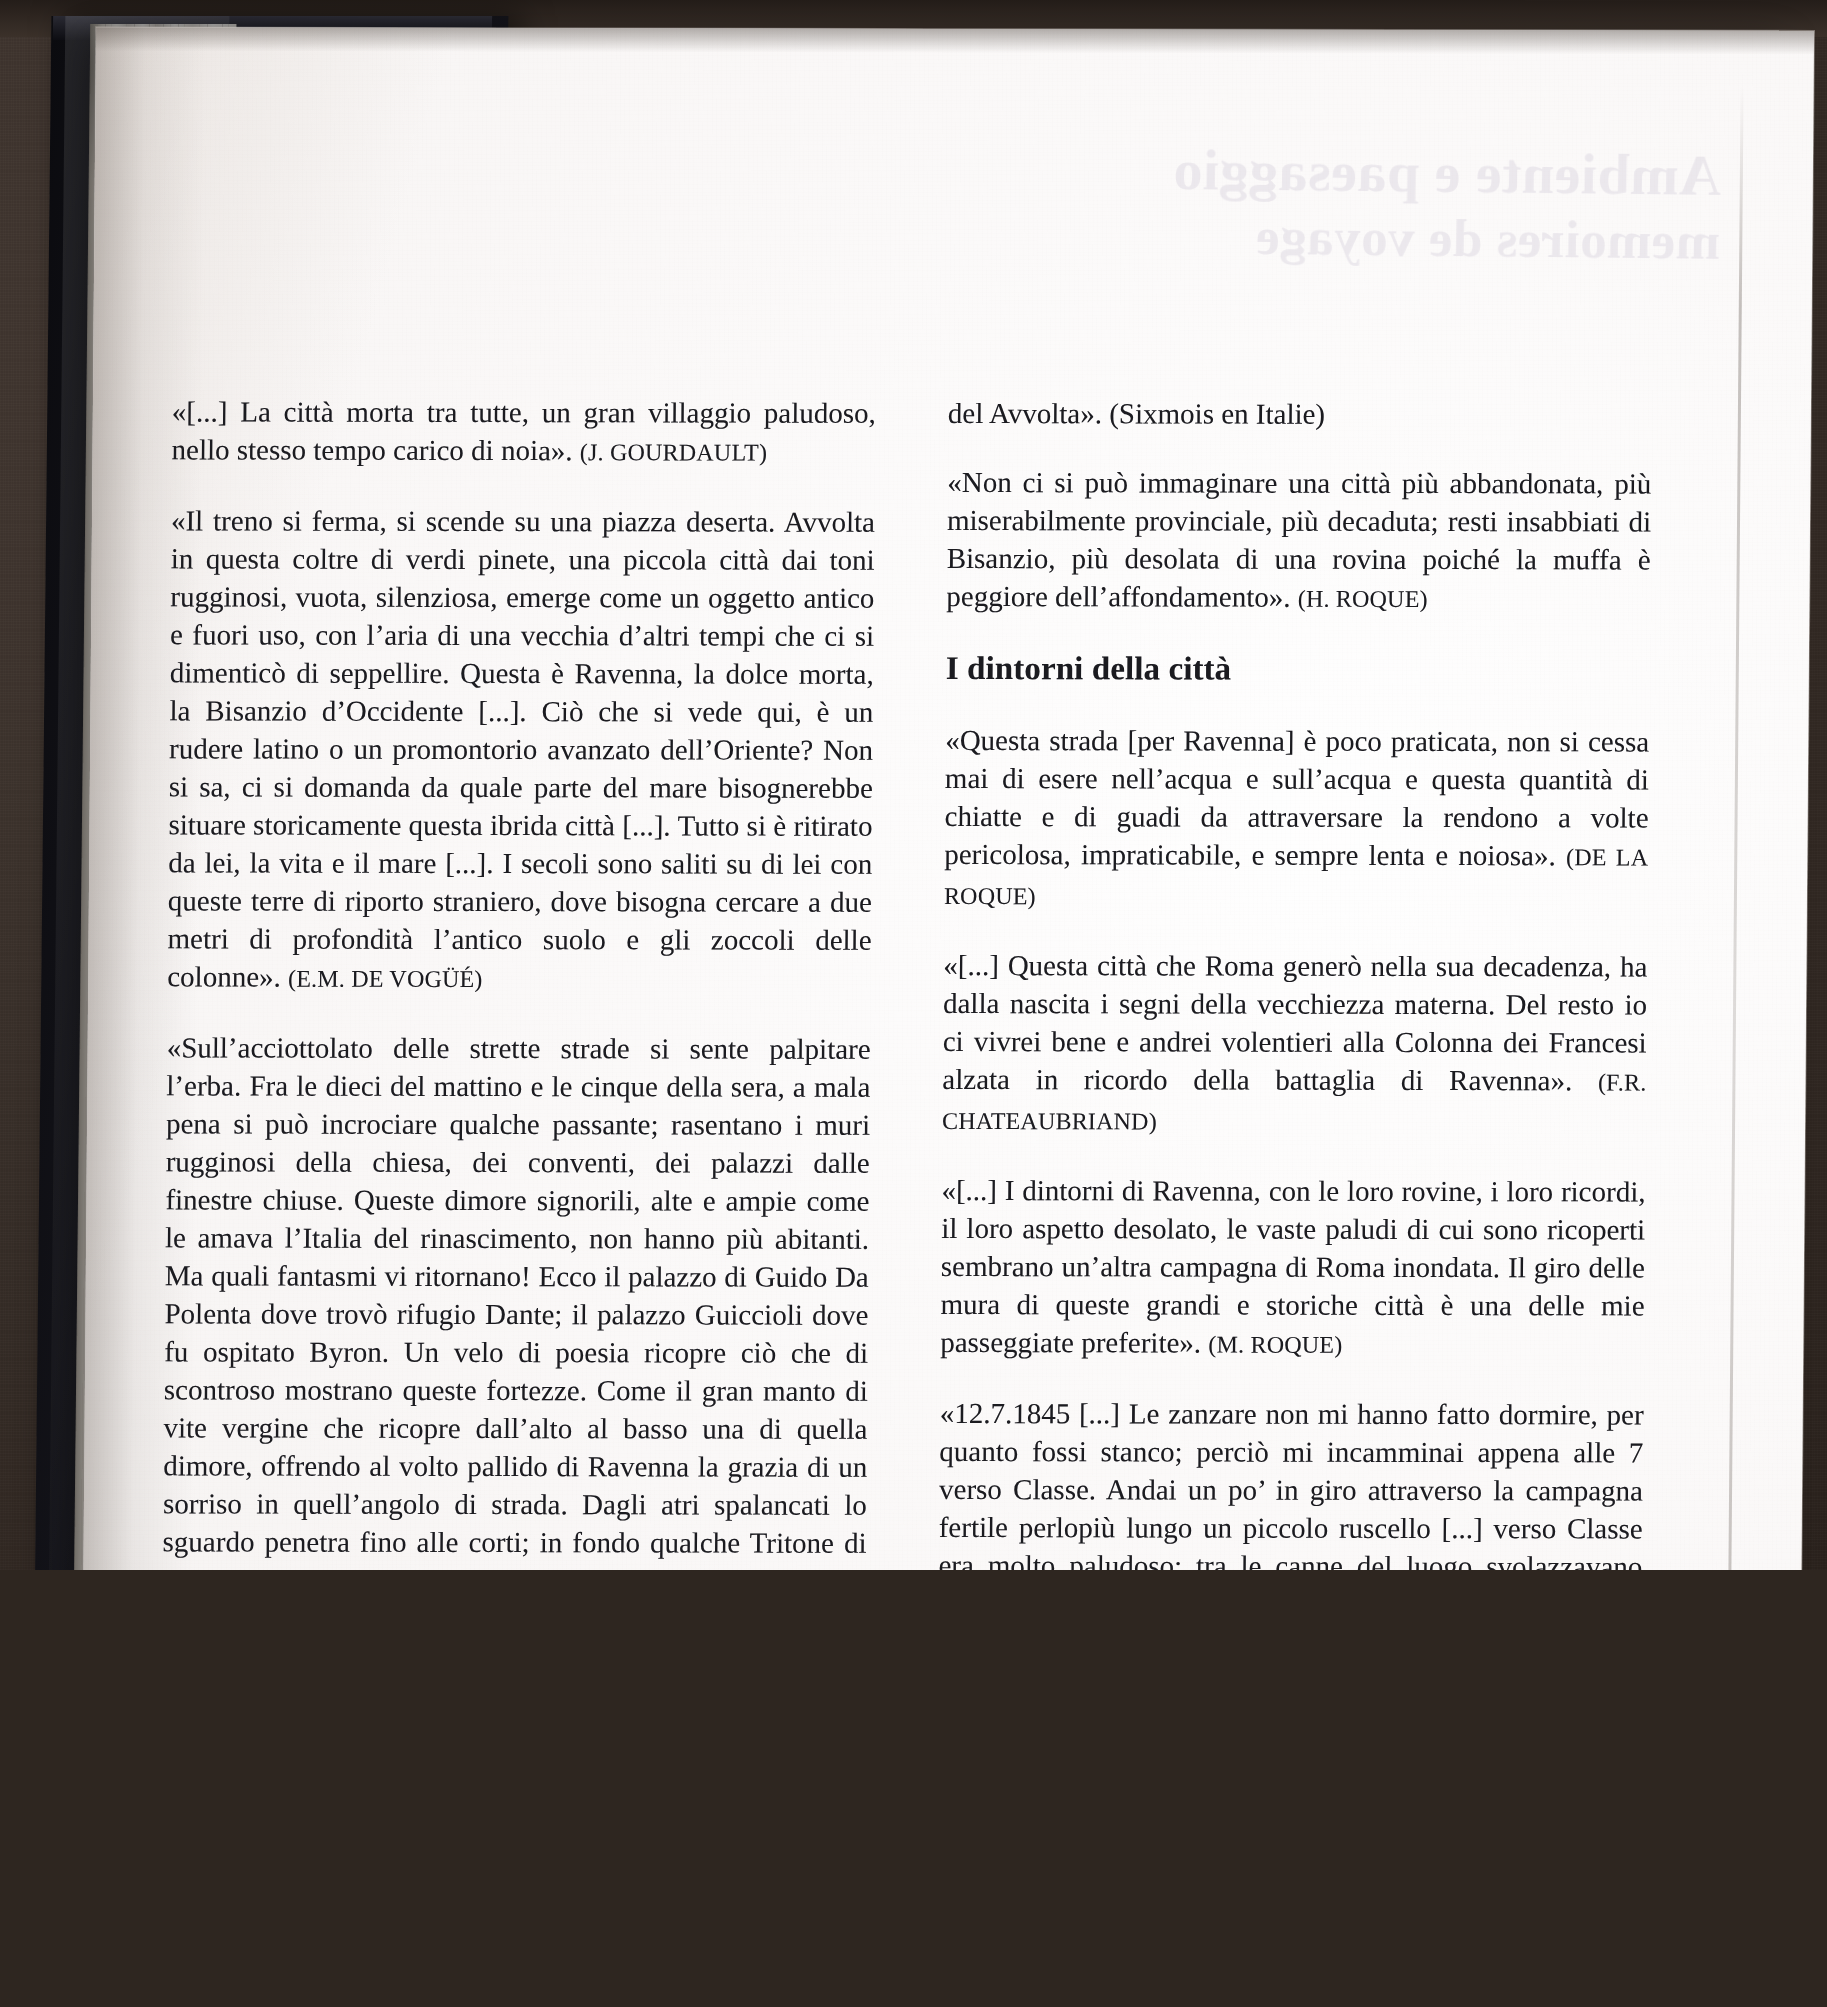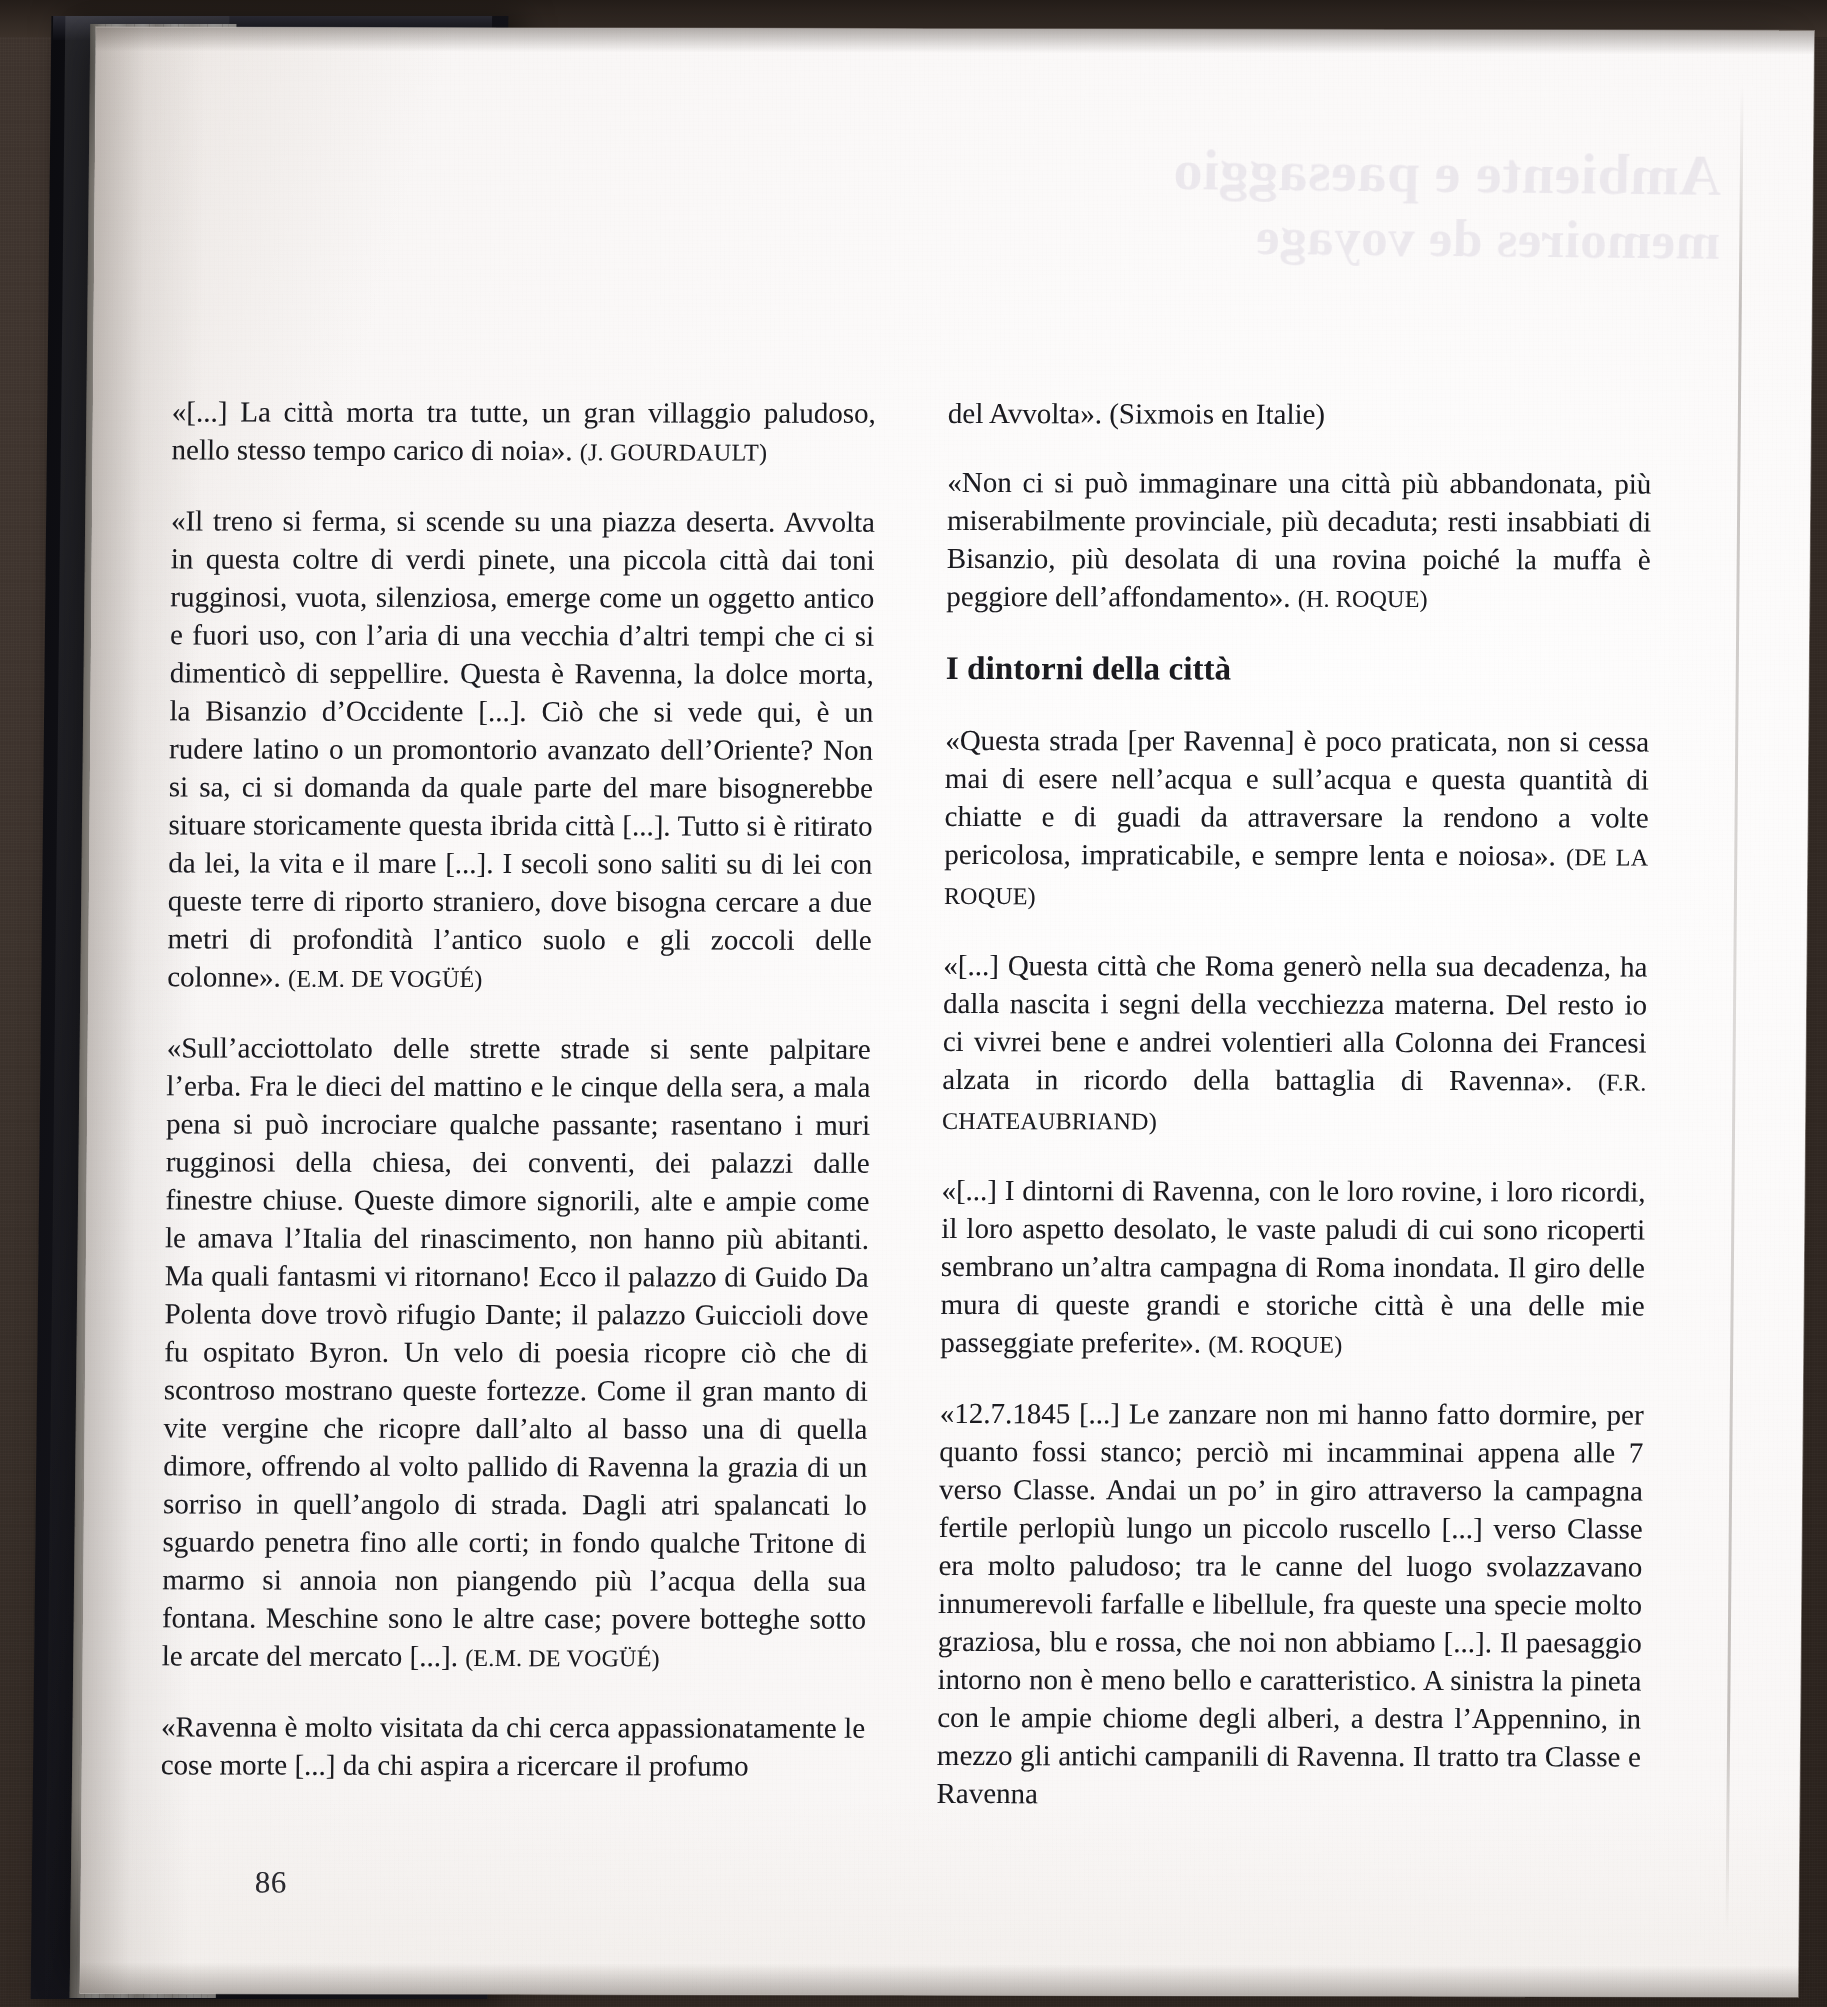--- a/index.html
+++ b/index.html
@@ -3,21 +3,21 @@
 <meta charset="utf-8">
 <style>
   html, body {
     margin: 0;
     padding: 0;
     background: #2e2620;
   }
   #scan {
     position: relative;
     width: 1827px;
-    height: 2007px;
+    height: 1570px;
     overflow: hidden;
     background: #3a302a;
     font-family: "Liberation Serif", "DejaVu Serif", serif;
   }
 
   
   .backdrop {
     position: absolute;
     inset: 0;
     background:

